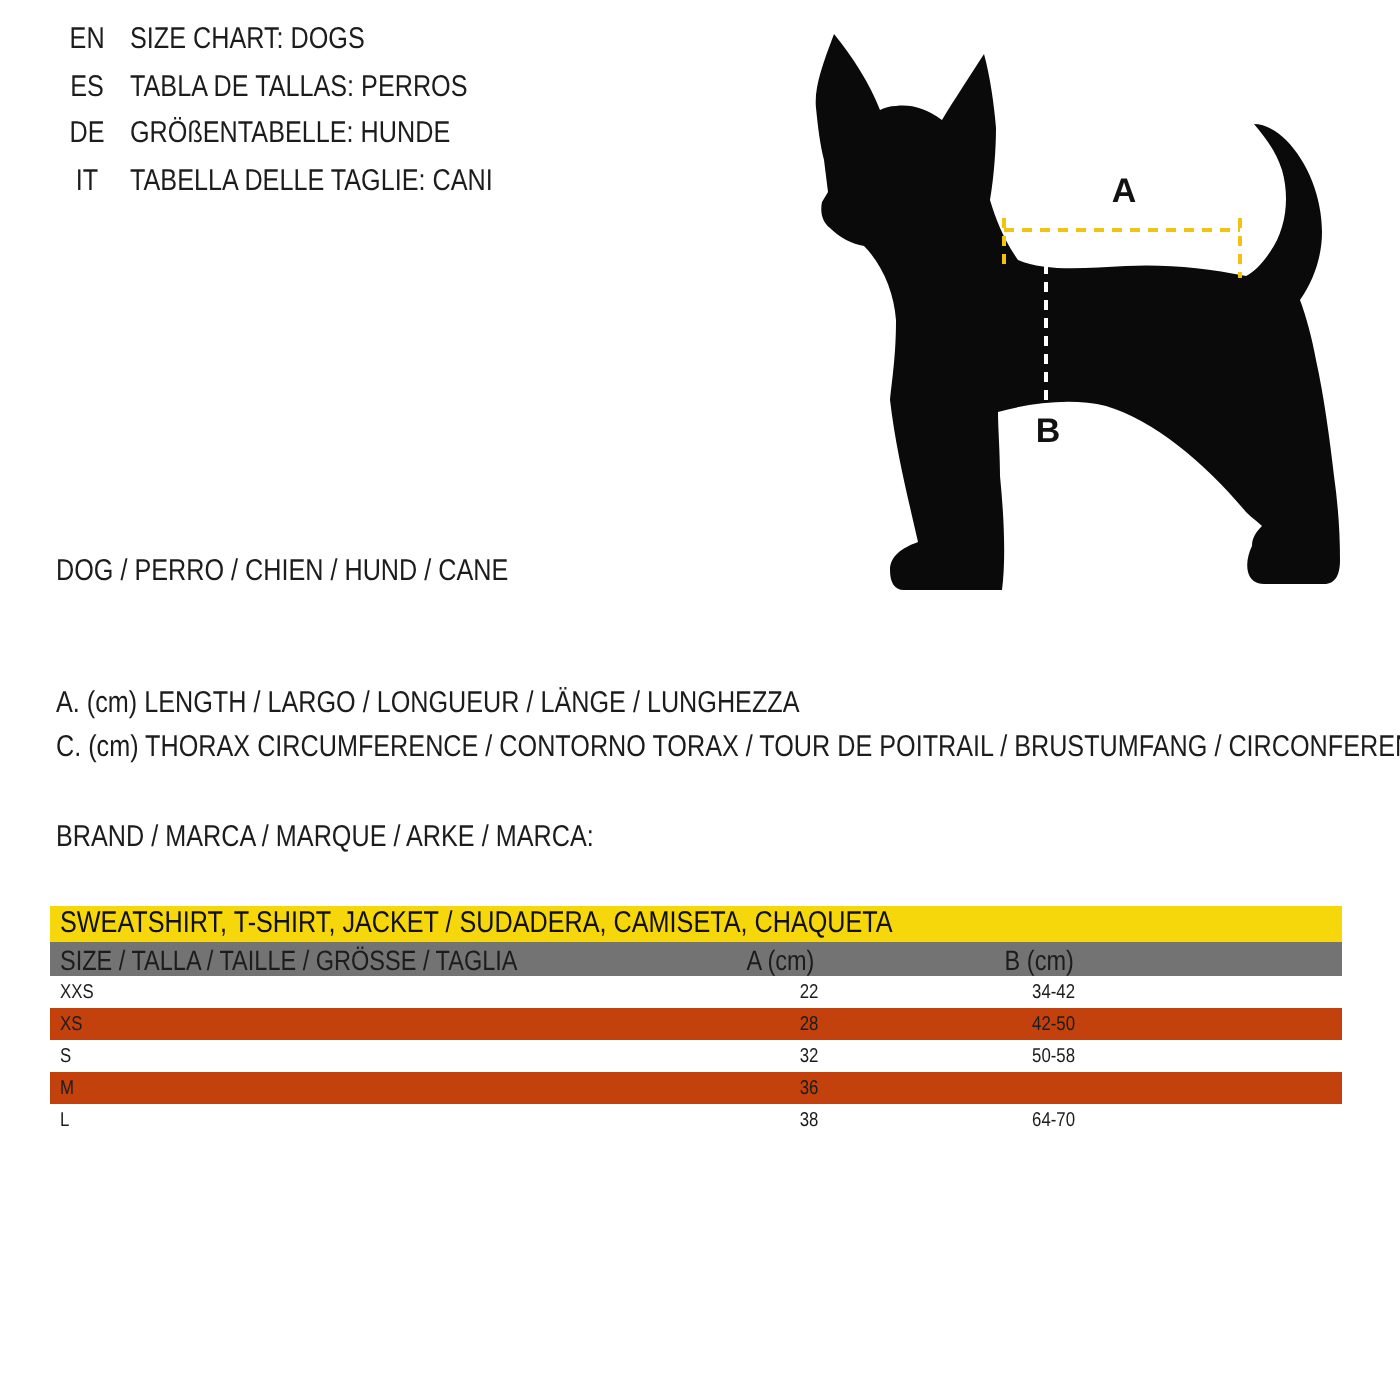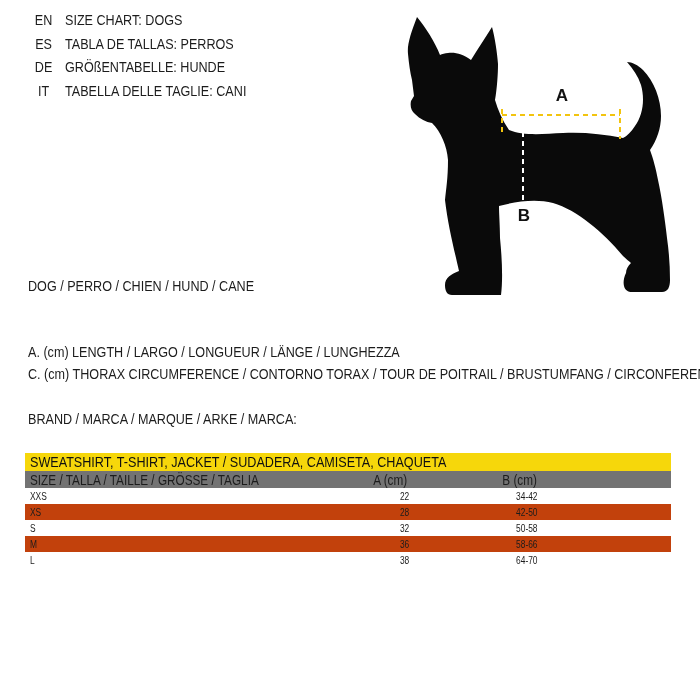--- a/index.html
+++ b/index.html
@@ -228,21 +228,20 @@
     </div>
     <div class="tbl-row">
       <div class="cell-l"><span class="cond">S</span></div>
       <div class="cell-c"><span class="cond-c">32</span></div>
       <div class="cell-c"><span class="cond-c">50-58</span></div>
       <div></div>
     </div>
     <div class="tbl-row row-alt">
       <div class="cell-l"><span class="cond">M</span></div>
       <div class="cell-c"><span class="cond-c">36</span></div>
-      <div class="cell-c"><span class="cond-c">58-66</span></div>
       <div></div>
     </div>
     <div class="tbl-row">
       <div class="cell-l"><span class="cond">L</span></div>
       <div class="cell-c"><span class="cond-c">38</span></div>
       <div class="cell-c"><span class="cond-c">64-70</span></div>
       <div></div>
     </div>
   </div>
 

